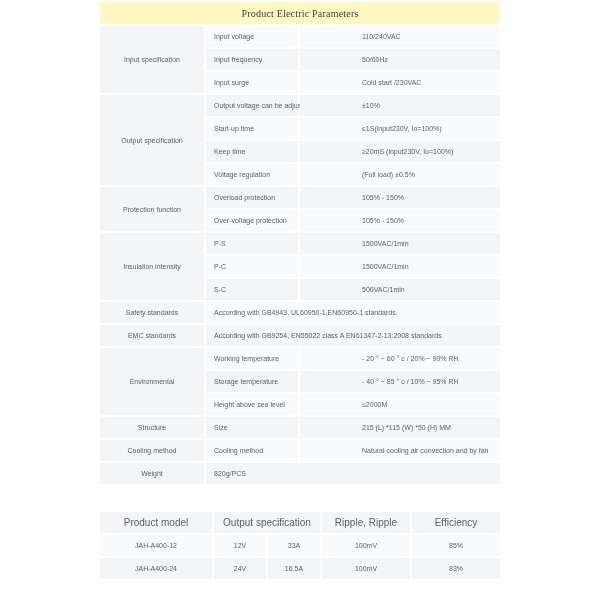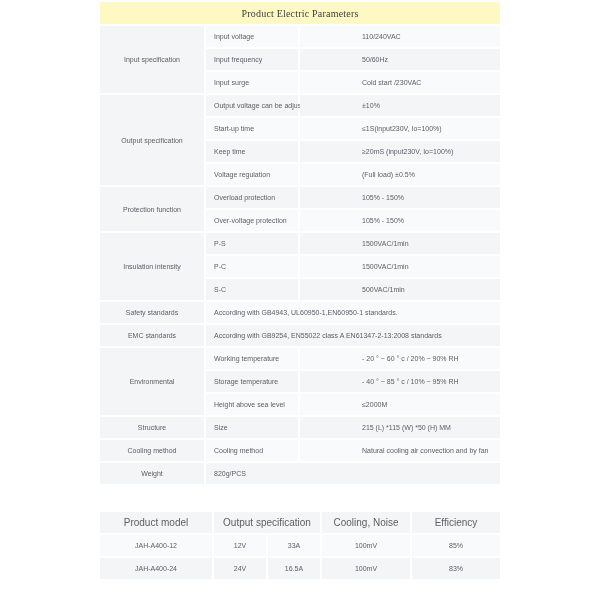--- a/index.html
+++ b/index.html
@@ -188,21 +188,21 @@
         <div class="merged b">820g/PCS</div>
       </div>
     </div>
   </div>
 
   <div class="type-table">
 
     <div class="trow">
       <div class="tc th c-model">Product model</div>
       <div class="tc th c-out">Output specification</div>
-      <div class="tc th c-rip">Cooling, Noise</div>
+      <div class="tc th c-rip">Ripple, Ripple</div>
       <div class="tc th c-eff">Efficiency</div>
     </div>
 
     <div class="trow">
       <div class="tc a c-model">JAH-A400-12</div>
       <div class="tc a c-sub">12V</div>
       <div class="tc a c-sub">33A</div>
       <div class="tc a c-rip">100mV</div>
       <div class="tc a c-eff">85%</div>
     </div>

